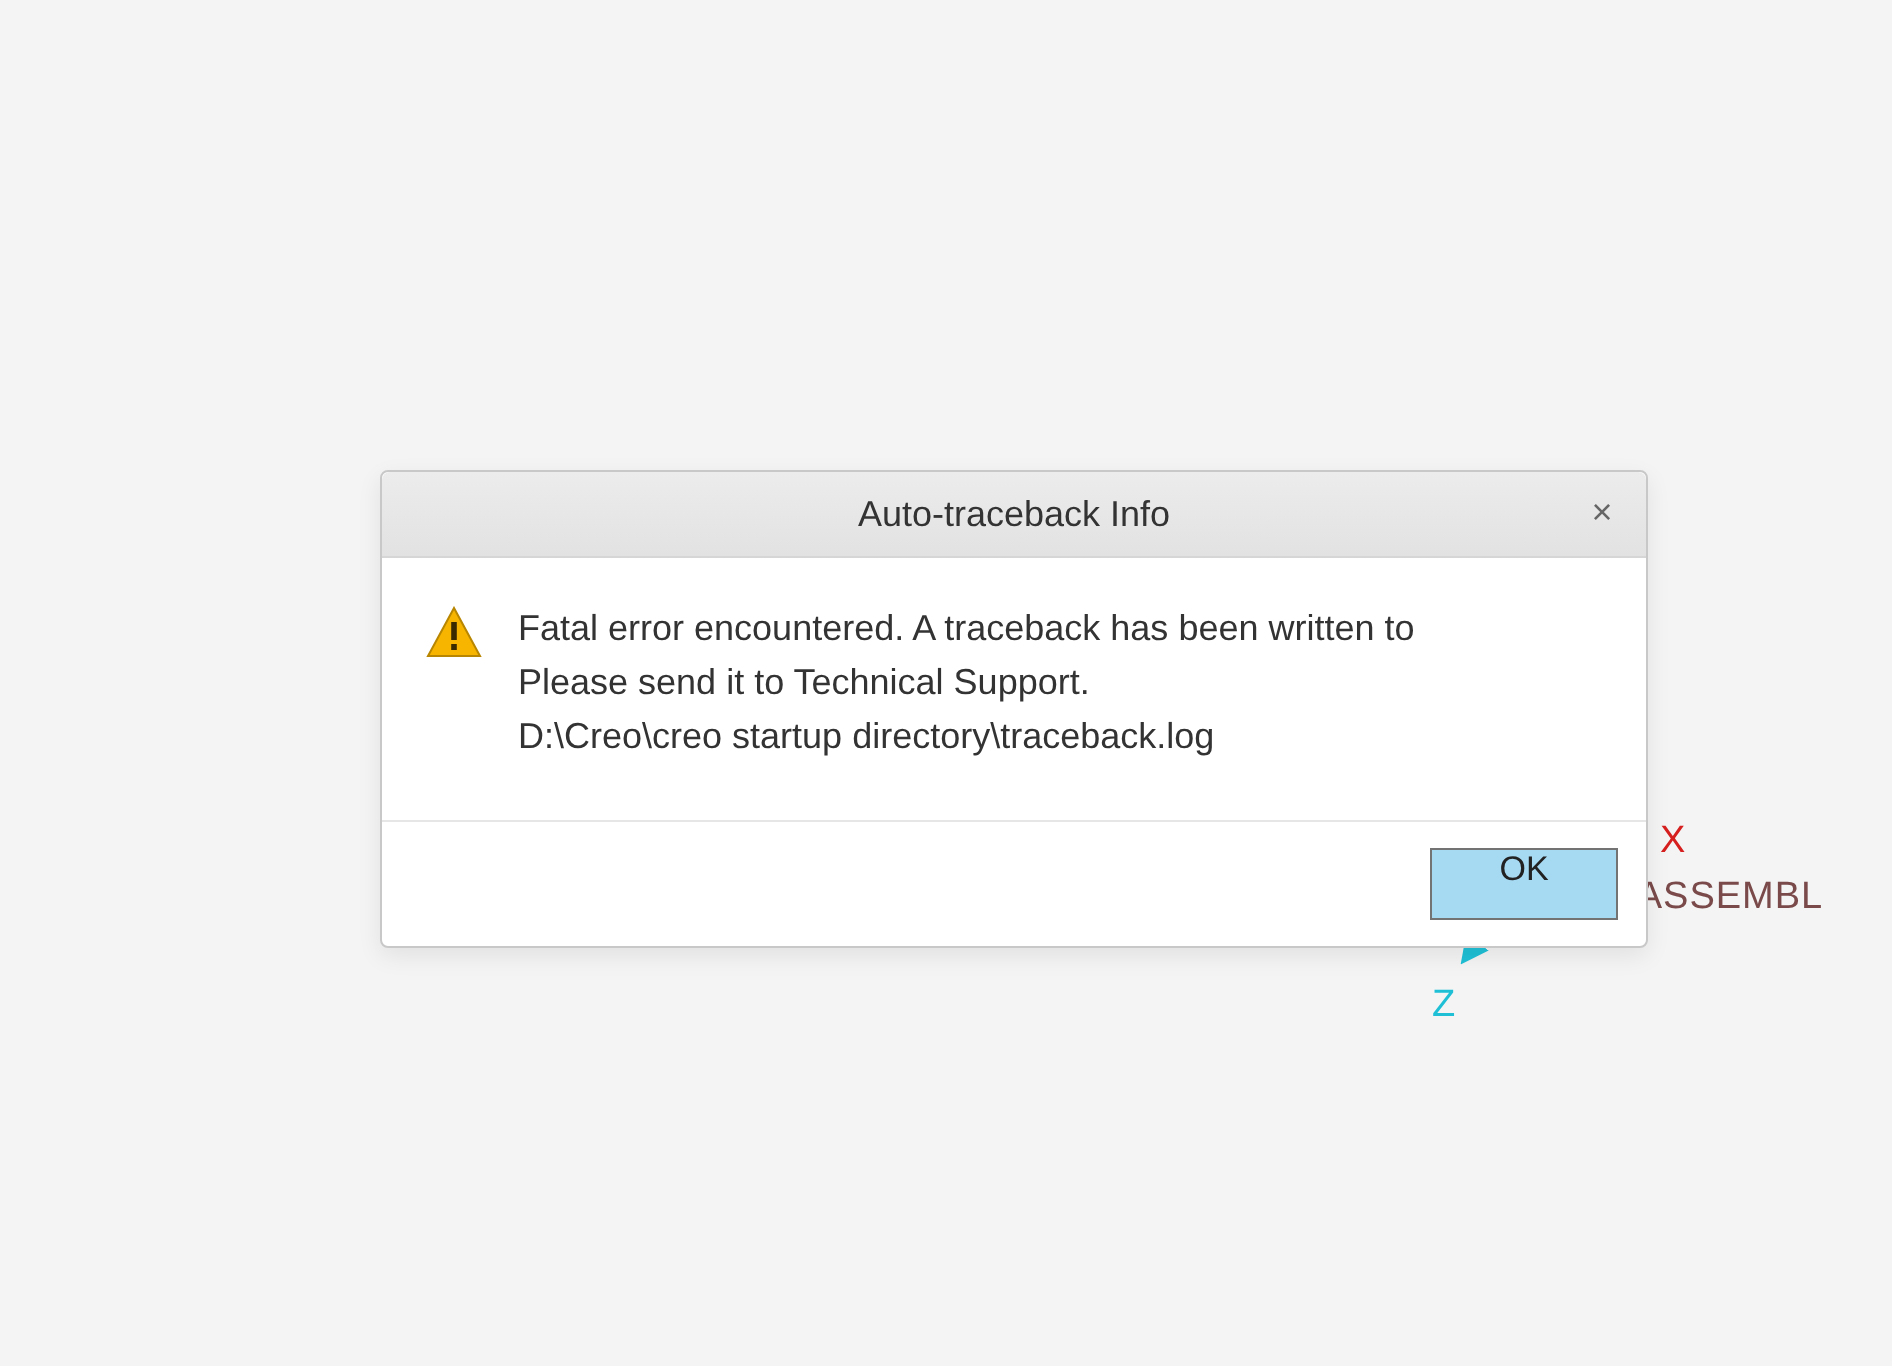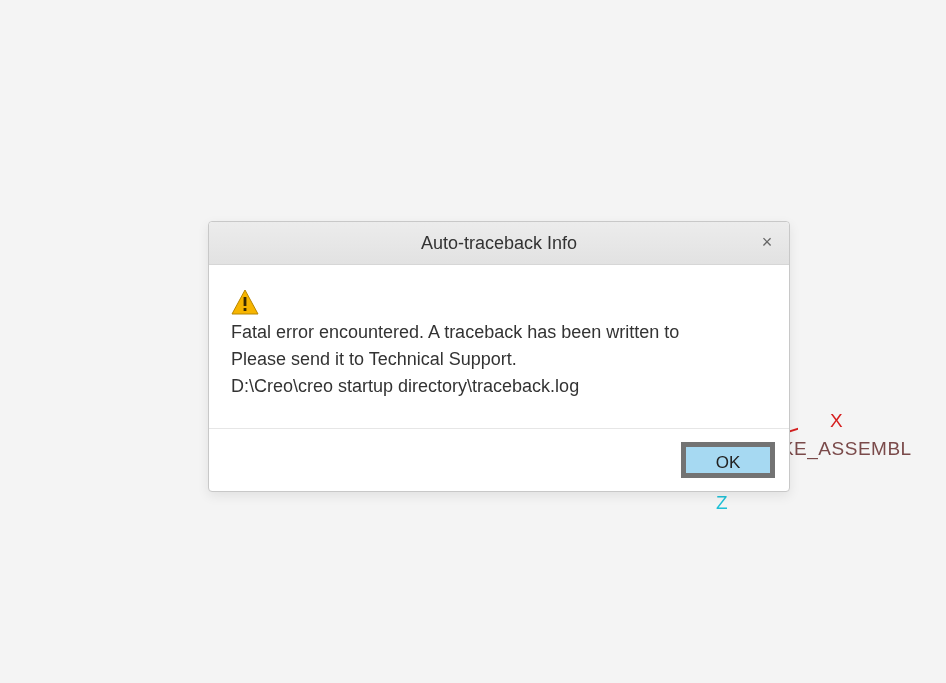--- a/index.html
+++ b/index.html
@@ -44,27 +44,26 @@
       top: -2px;
       color: #7a4a4a;
       font-size: 19px;
       font-family: "Segoe UI", Arial, sans-serif;
       white-space: nowrap;
       letter-spacing: 0.5px;
     }
     .dialog {
       position: absolute;
       left: 190px;
-      top: 221px;
-      width: 582px;
+      top: 235px;
+      width: 634px;
       border: 1px solid #c8c8c8;
       border-radius: 4px;
       background: #fff;
       box-shadow: 0 4px 12px rgba(0,0,0,0.08);
-      margin-left: 18px;
     }
     .dialog-titlebar {
       background: linear-gradient(#ececec, #e2e2e2);
       border-bottom: 1px solid #d6d6d6;
       height: 43px;
       display: flex;
       align-items: center;
       justify-content: center;
       position: relative;
       border-radius: 4px 4px 0 0;
@@ -85,22 +84,22 @@
       justify-content: center;
       color: #666;
       font-size: 18px;
       cursor: pointer;
       border: none;
       background: transparent;
     }
     .dialog-body {
       padding: 22px 28px 28px 22px;
       display: flex;
+      gap: 18px;
       border-bottom: 1px solid #e6e6e6;
-      flex-direction: column;
     }
     .warn-icon {
       flex: 0 0 auto;
       margin-top: 2px;
     }
     .dialog-msg {
       color: #333;
       font-size: 18px;
       line-height: 1.5;
     }
@@ -108,26 +107,26 @@
       height: 62px;
       display: flex;
       align-items: center;
       justify-content: flex-end;
       padding-right: 14px;
     }
     .ok-btn {
       width: 94px;
       height: 36px;
       background: #a6d9f2;
-      border: 5px solid #737373;
+      border: 1px solid #737373;
       color: #222;
       font-size: 17px;
       cursor: pointer;
       display: flex;
-      align-items: flex-end;
+      align-items: flex-start;
       justify-content: center;
     }
   </style>
 </head>
 <body>
 
 <div class="csys">
   <svg width="80" height="80" style="position:absolute; left:-44px; top:-20px;">
     <defs>
       <marker id="arr-red" viewBox="0 0 10 10" refX="8" refY="5" markerWidth="7" markerHeight="7" orient="auto-start-reverse">

